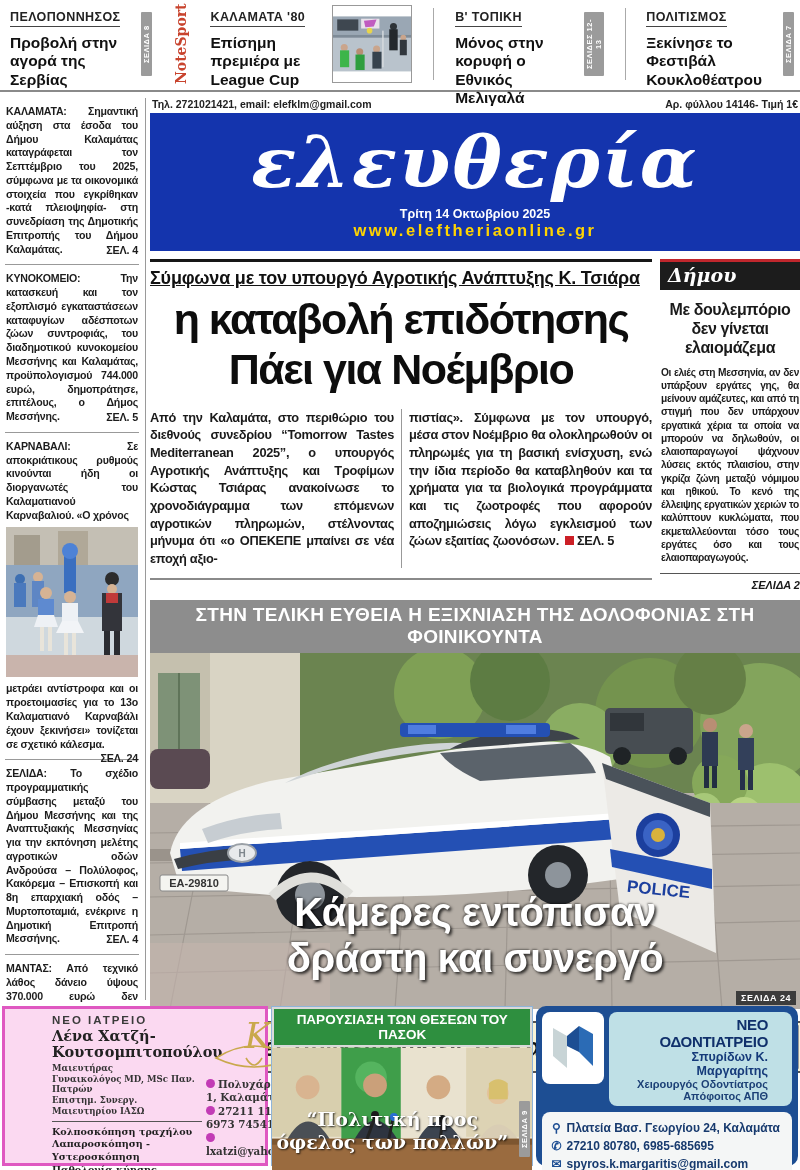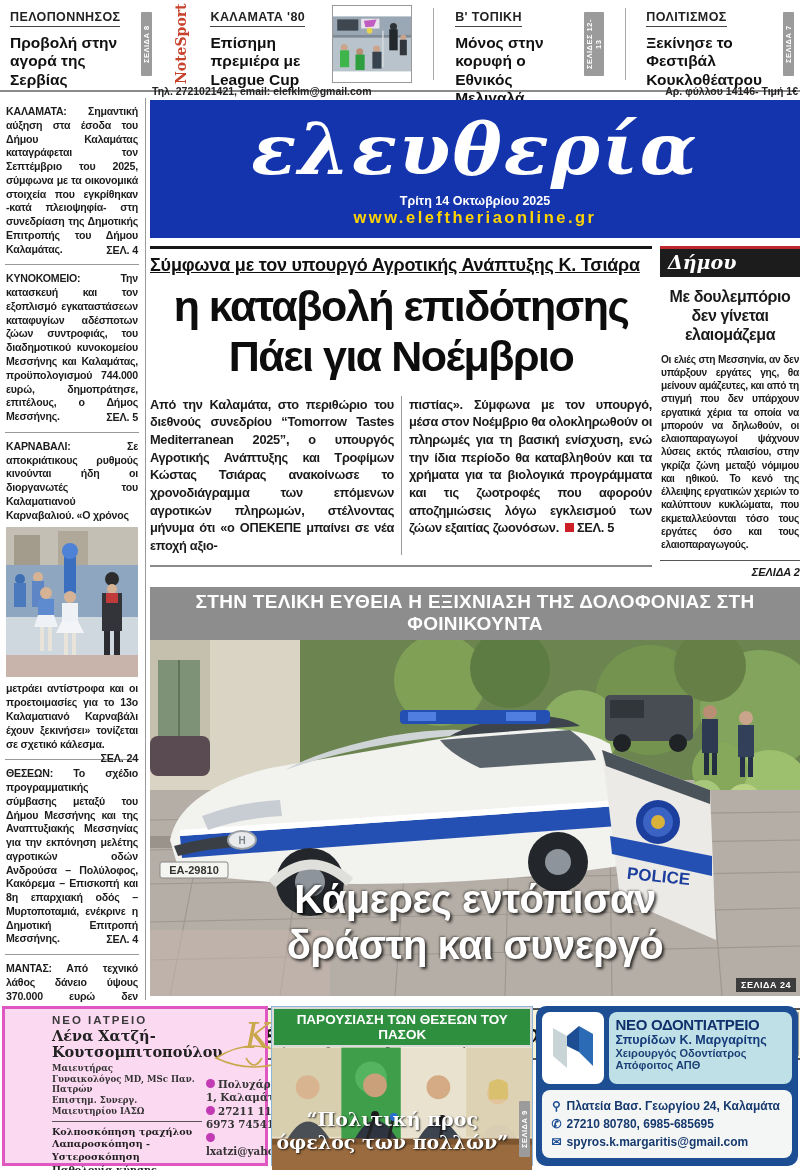--- a/index.html
+++ b/index.html
@@ -28,21 +28,21 @@
   
   .leftcol { position:absolute; left:5px; top:98px; width:134px; height:905px; overflow:hidden; }
   .vrule { position:absolute; left:145px; top:98px; width:1px; height:902px; background:#9a9a9a; }
   .brief { padding:7px 1px 8px; border-bottom:1px solid #999; }
   .brief p { font-size:10.6px; line-height:1.3; text-align:justify; color:#1c1c1c; font-weight:600; letter-spacing:-.2px; }
   .brief .lbl { font-weight:bold; }
   .pageref { float:right; font-weight:bold; font-size:10.8px; }
   .sphoto { width:132px; height:150px; margin:5px 0 5px; display:block; }
 
   
-  .main { position:absolute; left:150px; top:84px; width:650px; }
+  .main { position:absolute; left:150px; top:97px; width:650px; }
   .contactline { display:flex; justify-content:space-between; font-size:10.5px; font-weight:bold; color:#222; padding:1px 2px 3px; }
   .masthead { background:#1434ad; color:#fff; text-align:center; height:138px; padding-top:6px; }
   .logo { font-family:"DejaVu Serif", serif; font-style:italic; font-weight:bold;
     font-size:74px; line-height:86px; color:#fff; letter-spacing:2px; transform:scaleY(.95); }
   .mdate { font-size:12.5px; font-weight:bold; margin-top:2px; }
   .msite { font-size:16.5px; font-weight:bold; color:#ffd400; letter-spacing:2.5px; }
 
   .storyrow { display:flex; gap:8px; margin-top:8px; }
   .lead { width:502px; border-top:3px solid #161616; padding-top:6px; }
   .kicker { font-size:18px; font-weight:bold; text-decoration:underline; color:#111; letter-spacing:-.2px; }
@@ -97,21 +97,21 @@
   .pasok-bar { background:#2e8f3f; color:#fff; font-weight:bold; font-size:13.5px; text-align:center; padding:3px 0; border:2px solid #d9d9d9; }
   .pasok-photo { display:block; width:100%; height:131px; }
   .pasok-overlay { position:absolute; left:0; right:20px; bottom:10px; text-align:center;
     font-family:"DejaVu Serif", serif; font-weight:bold; font-size:19px; color:#fff; line-height:1.25;
     text-shadow:1px 1px 2px rgba(0,0,0,.8); }
   .pasok-badge { position:absolute; right:2px; bottom:8px; }
 
   .ad-dental { width:262px; background:#1d4e93; border-radius:10px; padding:6px; position:relative; }
   .dental-top { display:flex; gap:5px; }
   .dental-logo { width:62px; height:72px; background:#fff; border-radius:8px; display:flex; align-items:center; justify-content:center; }
-  .dental-panel { flex:1; background:#bfe0e6; border-radius:8px; padding:4px 6px; text-align:left; }
+  .dental-panel { flex:1; background:#bfe0e6; border-radius:8px; padding:4px 24px; text-align:right; }
   .dental-name { font-size:15px; font-weight:bold; color:#10306b; letter-spacing:-.3px; }
   .dental-doc { font-size:12.5px; font-weight:bold; color:#153a7a; }
   .dental-sub { font-size:11px; font-weight:600; color:#1c4076; }
   .dental-contact { background:#f4f6f6; border-radius:8px; margin-top:6px; padding:7px 8px;
     font-size:12px; font-weight:bold; color:#173a6e; line-height:1.5; }
   .dicon { display:inline-block; width:12px; text-align:center; color:#1d4e93; margin-right:4px; }
 </style>
 </head>
 <body>
 
@@ -203,21 +203,21 @@
         <rect x="96" y="66" width="20" height="38" fill="#33343a"></rect>
         <rect x="100" y="66" width="12" height="10" fill="#c03a3a"></rect>
         <rect x="98" y="104" width="6" height="28" fill="#2b2c31"></rect>
           <rect x="108" y="104" width="6" height="28" fill="#2b2c31"></rect>
         <rect x="0" y="128" width="132" height="22" fill="#c9b4ac"></rect>
       </svg>
       <p><span>μετράει αντίστροφα και οι προετοιμασίες για το 13ο Καλαματιανό Καρναβάλι έχουν ξεκινήσει» τονίζεται σε σχετικό κάλεσμα.</span>
          <span class="pageref">ΣΕΛ. 24</span></p>
     </div>
     <div class="brief">
-      <p><span class="lbl">ΘΕΣΕΩΝ:</span>
+      <p><span class="lbl">ΣΕΛΙΔΑ:</span>
          <span>Το σχέδιο προγραμματικής σύμβασης μεταξύ του Δήμου Μεσσήνης και της Αναπτυξιακής Μεσσηνίας για την εκπόνηση μελέτης αγροτικών οδών Ανδρούσα – Πολύλοφος, Κακόρεμα – Επισκοπή και 8η επαρχιακή οδός – Μυρτοποταμιά, ενέκρινε η Δημοτική Επιτροπή Μεσσήνης.</span>
          <span class="pageref">ΣΕΛ. 4</span></p>
     </div>
     <div class="brief">
       <p><span class="lbl">ΜΑΝΤΑΣ:</span>
          <span>Από τεχνικό λάθος δάνειο ύψους 370.000 ευρώ δεν περιλήφθηκε στη δήλωση περιουσιακής κατάστασης για το έτος χρήσης 2023 και θα γίνει τροποποίηση ώστε να επανεμφανιστεί το δάνειο. Αυτό ανάρτησε στην προσωπική του σελίδα στο Facebook ο βουλευτής Περικλής Μαντάς μετά από δημοσίευμα για «εξαφάνιση» του χρέους.</span>
          </p>
     </div>
 
   </div>

